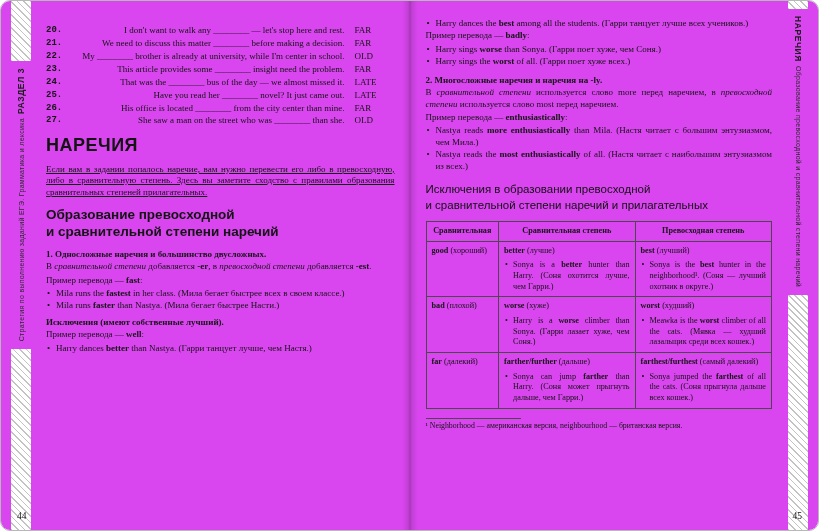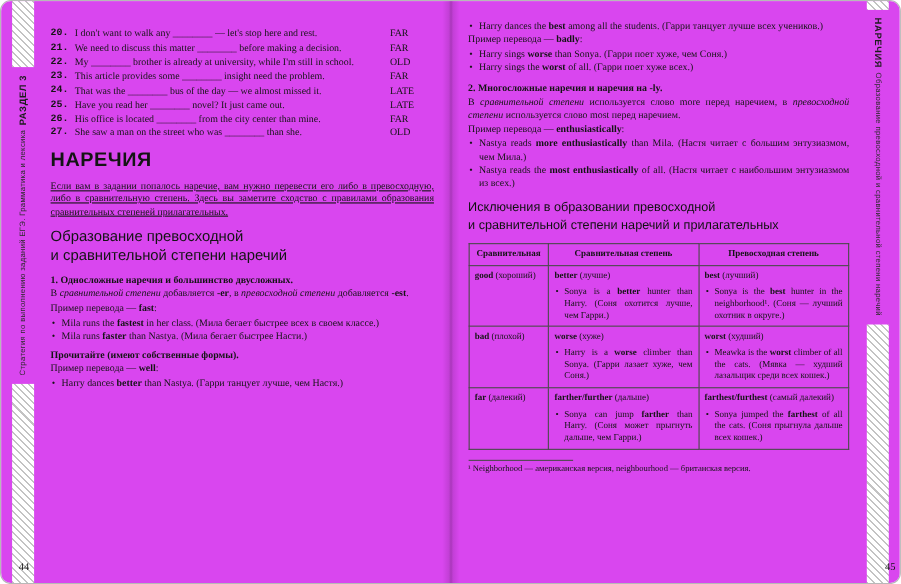--- a/index.html
+++ b/index.html
@@ -25,26 +25,26 @@
 
   
   .content{position:absolute;top:24px;font-size:9px;line-height:1.27;}
   .content-left{left:45px;right:15px;}
   .content-right{left:16px;right:46px;top:16px;}
 
   .instruction-box{border:1px solid #3a3a3a;padding:6px 7px;font-family:"Liberation Sans",sans-serif;font-size:8.2px;line-height:1.32;text-align:justify;margin-bottom:9px;}
 
   .ex-row{display:flex;margin-bottom:1.5px;}
   .ex-num{width:22px;font-weight:bold;flex:none;font-family:Liberation Mono, monospace;}
-  .ex-text{flex:1;padding-right:10px;}
+  .ex-text{flex:1;padding-right:10px;text-align:right;}
   .ex-word{width:40px;flex:none;}
 
   .page-title{font-family:"Liberation Sans",sans-serif;font-weight:900;font-size:18px;letter-spacing:0.5px;margin:7px 0 7px;}
   .intro{text-align:justify;margin-bottom:9px;text-decoration:underline;}
-  .subsection-title{font-family:"Liberation Sans",sans-serif;font-weight:400;font-size:13.5px;line-height:1.25;margin-bottom:8px;}
+  .subsection-title{font-family:"Liberation Sans",sans-serif;font-weight:700;font-size:13.5px;line-height:1.25;margin-bottom:8px;}
   .rule-title{font-weight:bold;margin-bottom:1px;}
   .para{margin-bottom:2px;text-align:justify;}
   .bullet{position:relative;padding-left:10px;margin:1px 0;text-align:justify;}
   .bullet::before{content:"•";position:absolute;left:1px;}
   .spacer-6{height:6px;}
   .spacer-4{height:4px;}
 
   .exceptions-heading{font-family:"Liberation Sans",sans-serif;font-size:11.5px;line-height:1.35;margin:10px 0 8px;color:#111;}
 
   table.exceptions{width:100%;border-collapse:collapse;font-size:8.2px;line-height:1.3;}
@@ -54,21 +54,21 @@
   col.c-comp{width:39.5%;}
   col.c-sup{width:39.5%;}
   .cell-bullet{position:relative;padding-left:9px;margin-top:4px;text-align:justify;}
   .cell-bullet::before{content:"•";position:absolute;left:1px;}
 
   .footnote-rule{width:95px;border:none;border-top:1px solid #4a4a4a;margin:9px 0 2px;}
   .footnote{font-size:7.8px;line-height:1.3;}
 
   .page-num{position:absolute;bottom:9px;font-size:9.5px;z-index:3;margin-top:39px;}
   .page-num-left{left:16px;}
-  .page-num-right{right:4px;}
+  .page-num-right{right:16px;}
 </style>
 </head>
 <body>
 
 <div class="spread">
 
   <div class="page">
     <div class="edge-strip strip-left">
       <div class="hatch hatch-top"></div>
       <div class="vtext-up strip-label">РАЗДЕЛ 3</div>
@@ -84,21 +84,21 @@
           <span class="ex-text">I don't want to walk any ________ — let's stop here and rest.</span>
           <span class="ex-word">FAR</span>
         </div>
         <div class="ex-row">
           <span class="ex-num">21.</span>
           <span class="ex-text">We need to discuss this matter ________ before making a decision.</span>
           <span class="ex-word">FAR</span>
         </div>
         <div class="ex-row">
           <span class="ex-num">22.</span>
-          <span class="ex-text">My ________ brother is already at university, while I'm still in school.</span>
+          <span class="ex-text">My ________ brother is already at university, while I'm center in school.</span>
           <span class="ex-word">OLD</span>
         </div>
         <div class="ex-row">
           <span class="ex-num">23.</span>
           <span class="ex-text">This article provides some ________ insight need the problem.</span>
           <span class="ex-word">FAR</span>
         </div>
         <div class="ex-row">
           <span class="ex-num">24.</span>
           <span class="ex-text">That was the ________ bus of the day — we almost missed it.</span>
@@ -124,21 +124,21 @@
       <div class="page-title">НАРЕЧИЯ</div>
       <div class="intro">Если вам в задании попалось наречие, вам нужно перевести его либо в превосходную, либо в сравнительную степень. Здесь вы заметите сходство с правилами образования сравнительных степеней прилагательных.</div>
       <div class="subsection-title">Образование превосходной<br>и сравнительной степени наречий</div>
 
       <div class="rule-title">1. Односложные наречия и большинство двусложных.</div>
       <div class="para">В <i>сравнительной степени</i> добавляется <b>-er</b>, в <i>превосходной степени</i> добавляется <b>-est</b>.</div>
       <div class="para">Пример перевода — <b>fast</b>:</div>
       <div class="bullet">Mila runs the <b>fastest</b> in her class. (Мила бегает быстрее всех в своем классе.)</div>
       <div class="bullet">Mila runs <b>faster</b> than Nastya. (Мила бегает быстрее Насти.)</div>
       <div class="spacer-4"></div>
-      <div class="rule-title">Прочитайте (имеют собственные формы).</div>
+      <div class="rule-title">Исключения (имеют собственные лучший).</div>
       <div class="para">Пример перевода — <b>well</b>:</div>
       <div class="bullet">Harry dances <b>better</b> than Nastya. (Гарри танцует лучше, чем Настя.)</div>
     </div>
 
     <div class="page-num page-num-left">44</div>
   </div>
 
   <div class="page">
     <div class="edge-strip strip-right">
       <div class="hatch hatch-top-sm"></div>

